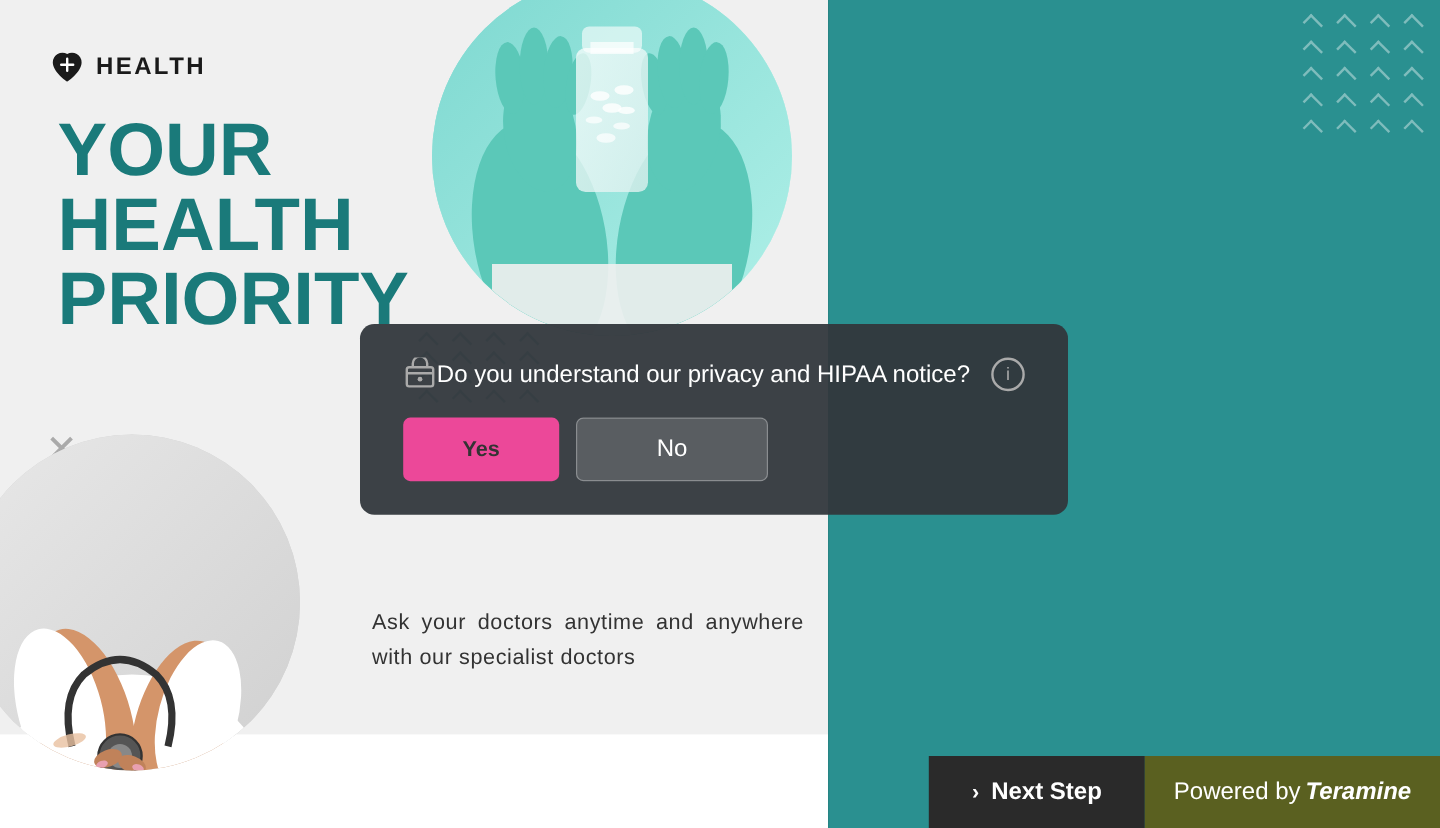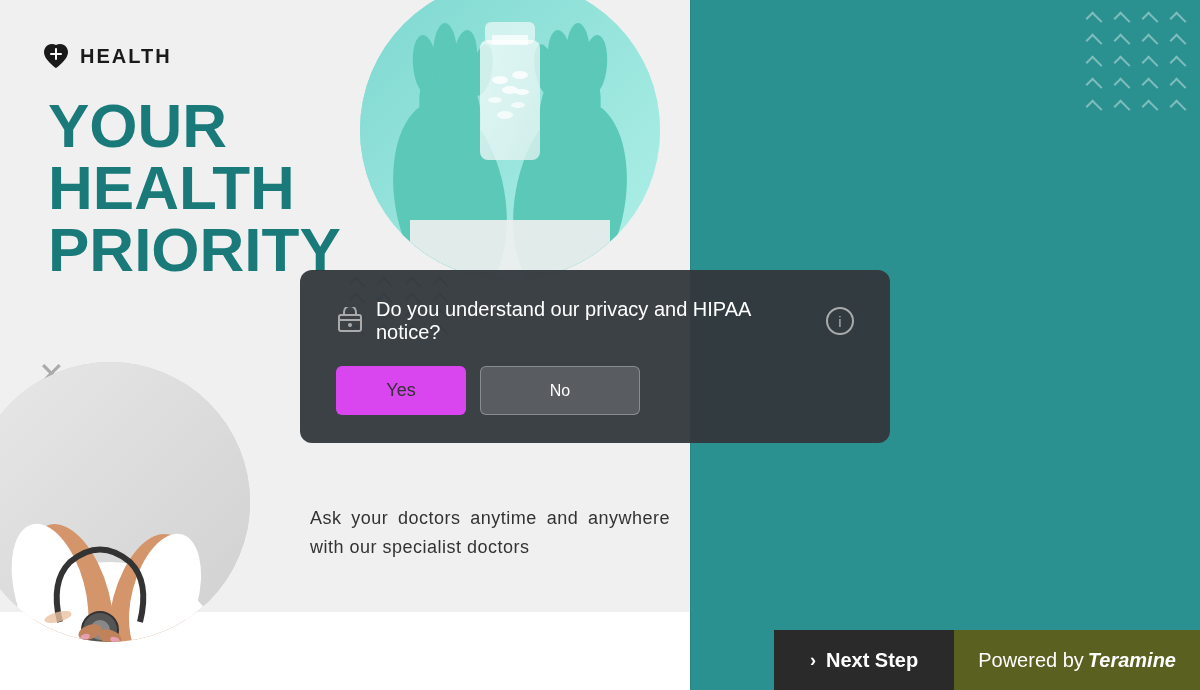--- a/index.html
+++ b/index.html
@@ -156,21 +156,20 @@
       background: rgba(50, 55, 60, 0.95);
       border-radius: 12px;
       padding: 28px 36px;
       z-index: 100;
       pointer-events: all;
     }
 
     .modal-header {
       display: flex;
       align-items: center;
-      gap: 12px;
       margin-bottom: 22px;
     }
 
     .modal-icon {
       width: 28px;
       height: 28px;
       display: flex;
       align-items: center;
       justify-content: center;
     }
@@ -197,38 +196,38 @@
     }
 
     .modal-buttons {
       display: flex;
       gap: 14px;
     }
 
     .btn-yes {
       flex: 0 0 130px;
       padding: 14px 20px;
-      background: #d946ef;
+      background: #ec4899;
       color: #333;
       border: none;
       border-radius: 6px;
       font-size: 18px;
-      font-weight: 400;
+      font-weight: 700;
       cursor: pointer;
       text-align: center;
     }
 
     .btn-no {
       flex: 0 0 160px;
       padding: 14px 20px;
       background: rgba(255,255,255,0.15);
       color: #ffffff;
       border: 1px solid rgba(255,255,255,0.3);
       border-radius: 6px;
-      font-size: 16px;
+      font-size: 20px;
       cursor: pointer;
       text-align: center;
     }
 
     
     .bottom-bar {
       position: absolute;
       bottom: 0;
       left: 0;
       right: 0;

